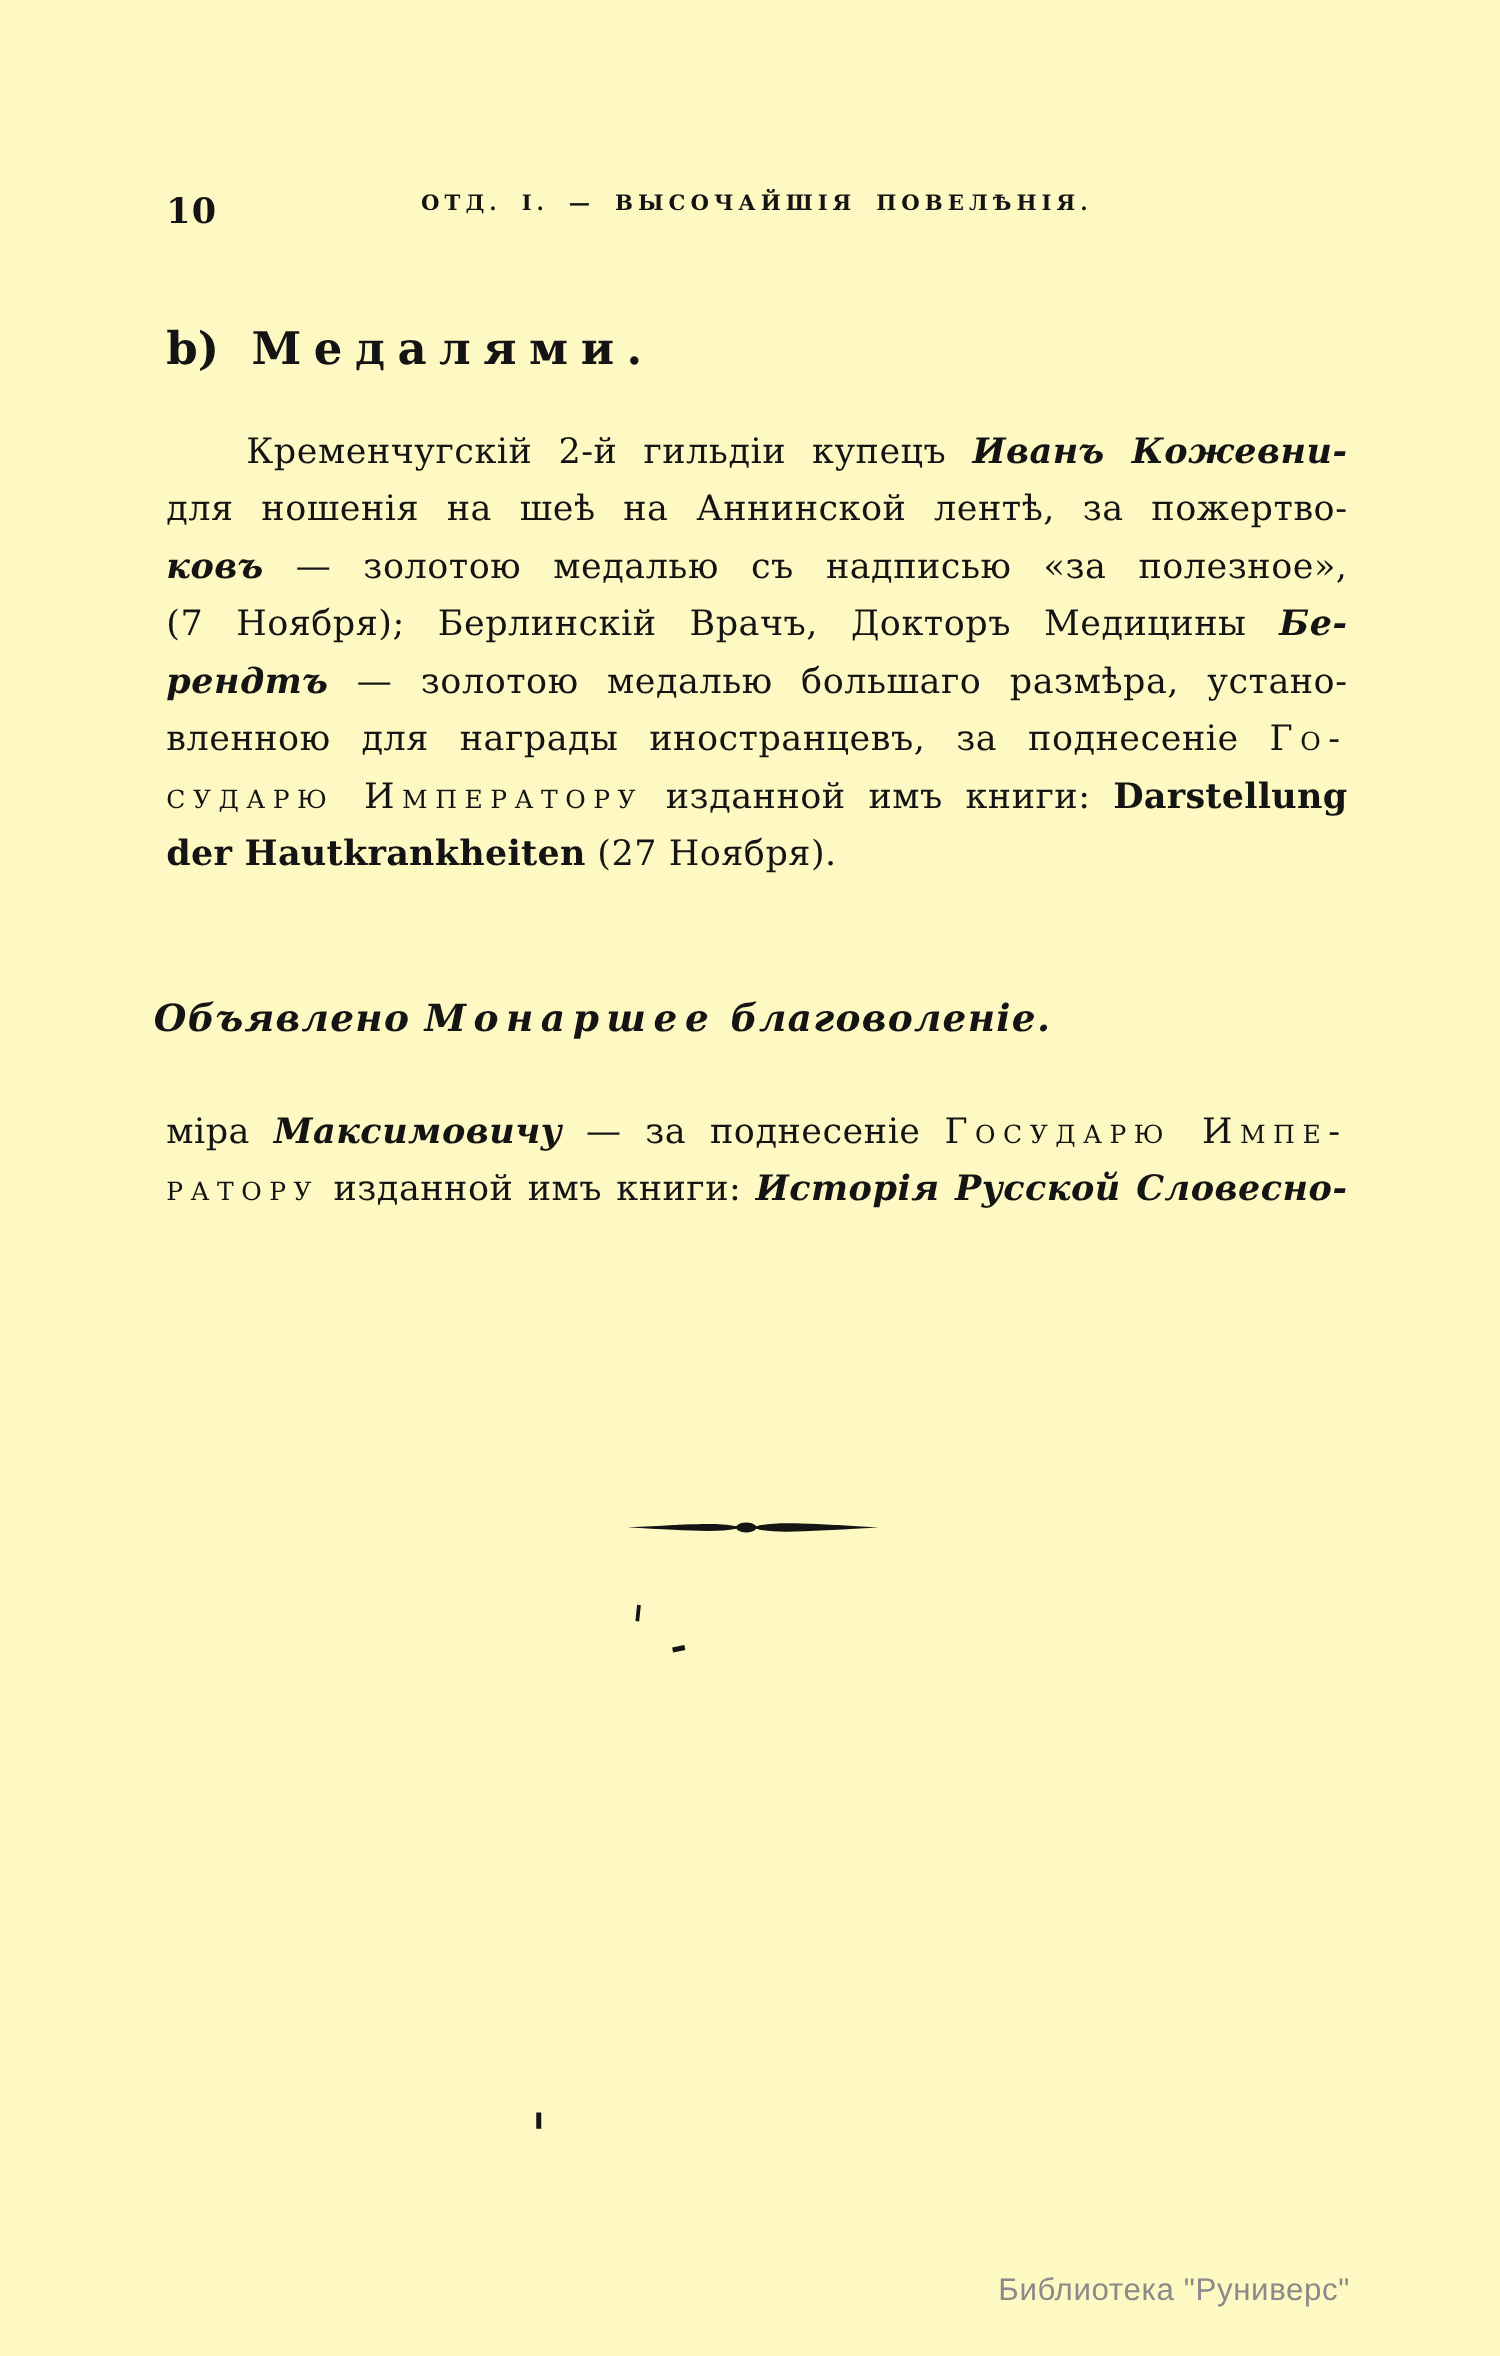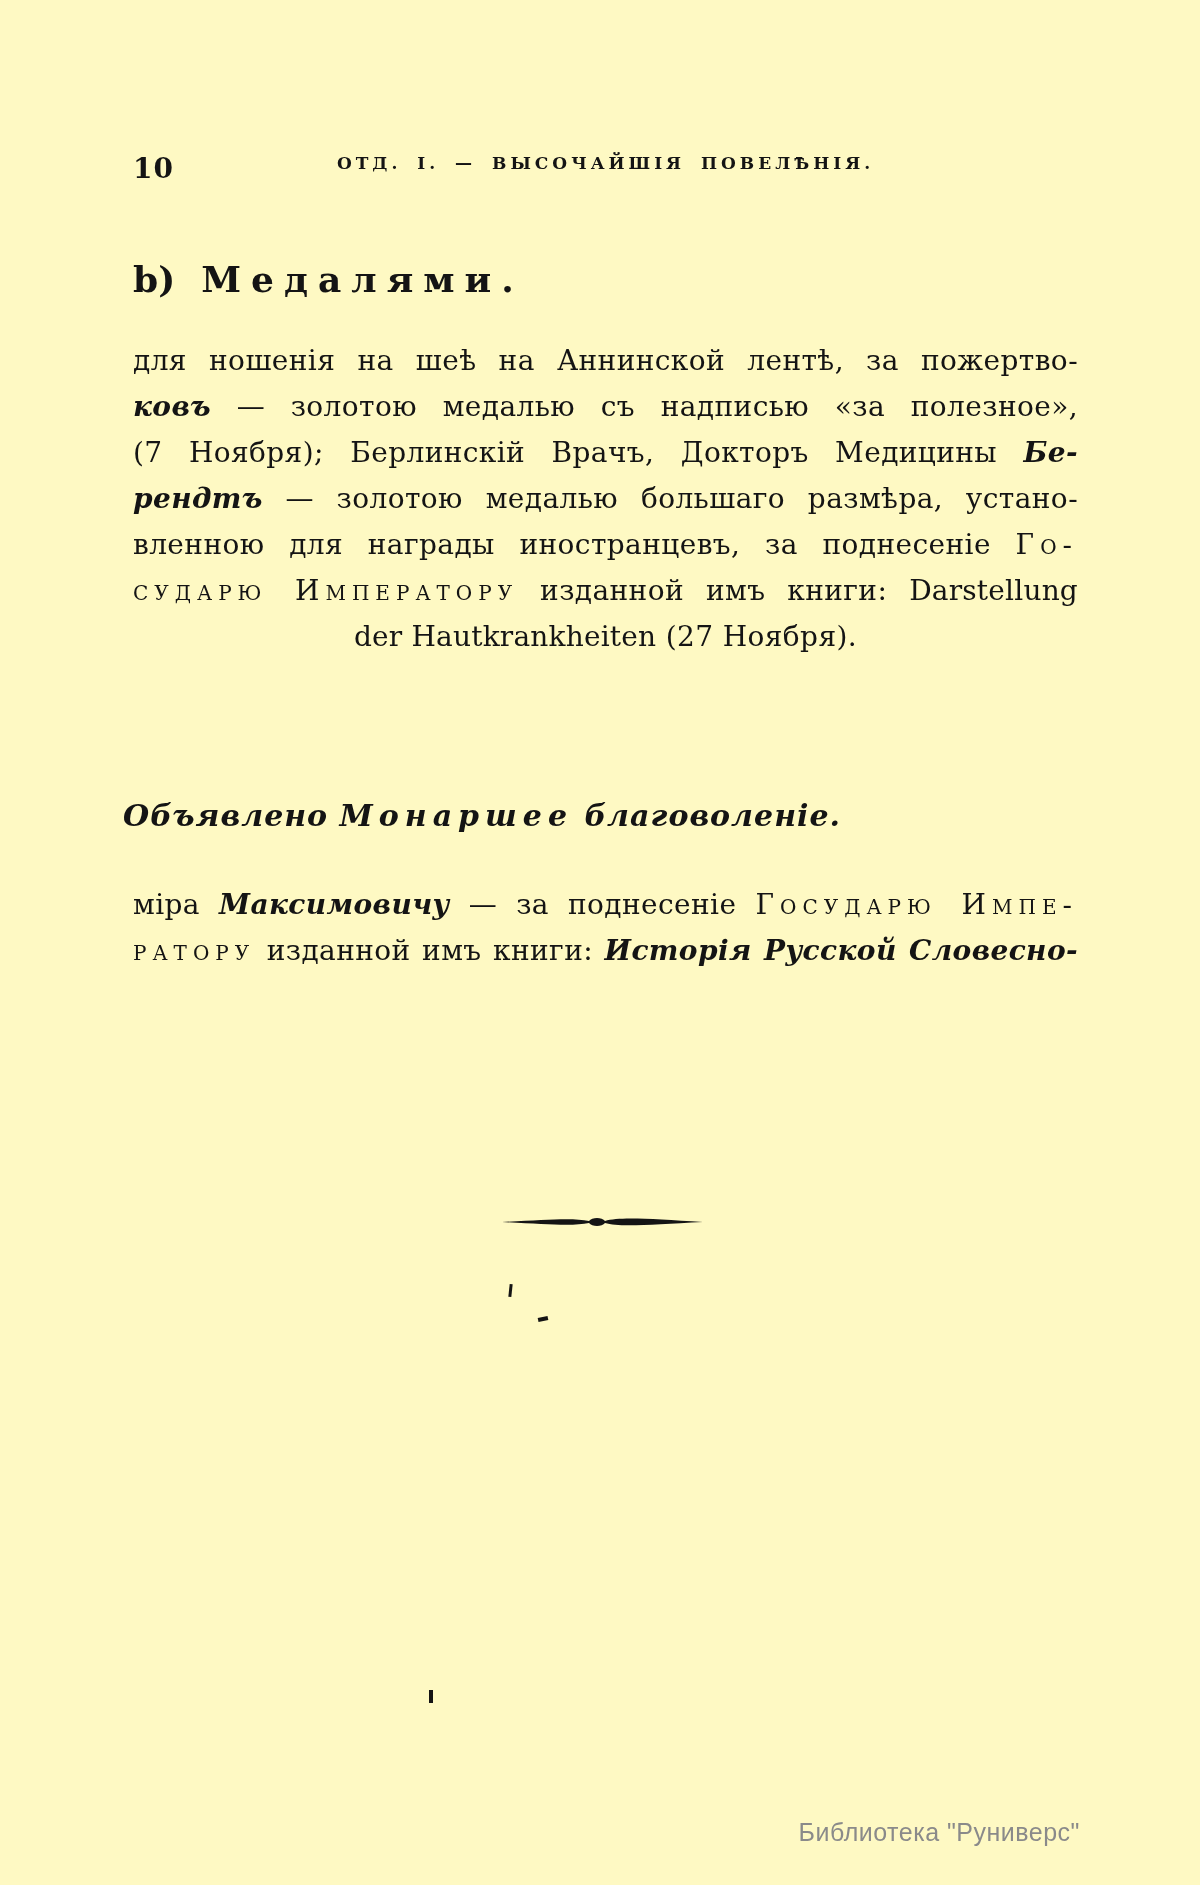--- a/index.html
+++ b/index.html
@@ -38,25 +38,25 @@
   
   .para {
     position: absolute;
     left: 133px; width: 945px;
     font-size: 28px;
     line-height: 46px;
     letter-spacing: 0.4px;
   }
   .para-medals { top: 338px; }
   .para-favor  { top: 882px; }
-  .line { height: 46px; white-space: nowrap; text-align: center; }
+  .line { height: 46px; white-space: nowrap; }
   .line.justify { white-space: normal; text-align: justify; text-align-last: justify; }
   .line.first { text-indent: 64px; }
   .name-italic { font-style: italic; font-weight: 700; }
-  .latin-bold  { font-weight: 400; letter-spacing: 0.2px; }
+  .latin-bold  { font-weight: 700; letter-spacing: 0.2px; }
   .sovereign-caps {
     font-variant: small-caps;
     letter-spacing: 6px;
   }
   
   .announce {
     position: absolute;
     left: 123px; top: 798px; width: 945px;
     text-align: left;
     font-style: italic;
@@ -94,20 +94,21 @@
 
   <div class="page-number">10</div>
 
   <div class="running-title">ОТД. I. — ВЫСОЧАЙШІЯ ПОВЕЛѢНІЯ.</div>
 
   <div class="section-heading">
     <span>b)</span><span class="sh-word">Медалями.</span>
   </div>
 
   <div class="para para-medals">
+      <div class="line first justify"><span>Кременчугскій 2-й гильдіи купецъ </span><span class="name-italic">Иванъ Кожевни-</span></div>
       <div class="line justify"><span>для ношенія на шеѣ на Аннинской лентѣ, за пожертво-</span></div>
       <div class="line justify"><span class="name-italic">ковъ</span><span> — золотою медалью съ надписью «за полезное»,</span></div>
       <div class="line justify"><span>(7 Ноября); Берлинскій Врачъ, Докторъ Медицины </span><span class="name-italic">Бе-</span></div>
       <div class="line justify"><span class="name-italic">рендтъ</span><span> — золотою медалью большаго размѣра, устано-</span></div>
       <div class="line justify"><span>вленною для награды иностранцевъ, за поднесеніе </span><span class="sovereign-caps">Го-</span></div>
       <div class="line justify"><span class="sovereign-caps">сударю Императору</span><span> изданной имъ книги: </span><span class="latin-bold">Darstellung</span></div>
       <div class="line"><span class="latin-bold">der Hautkrankheiten</span><span> (27 Ноября).</span></div>
     </div>
 
   <div class="announce">

